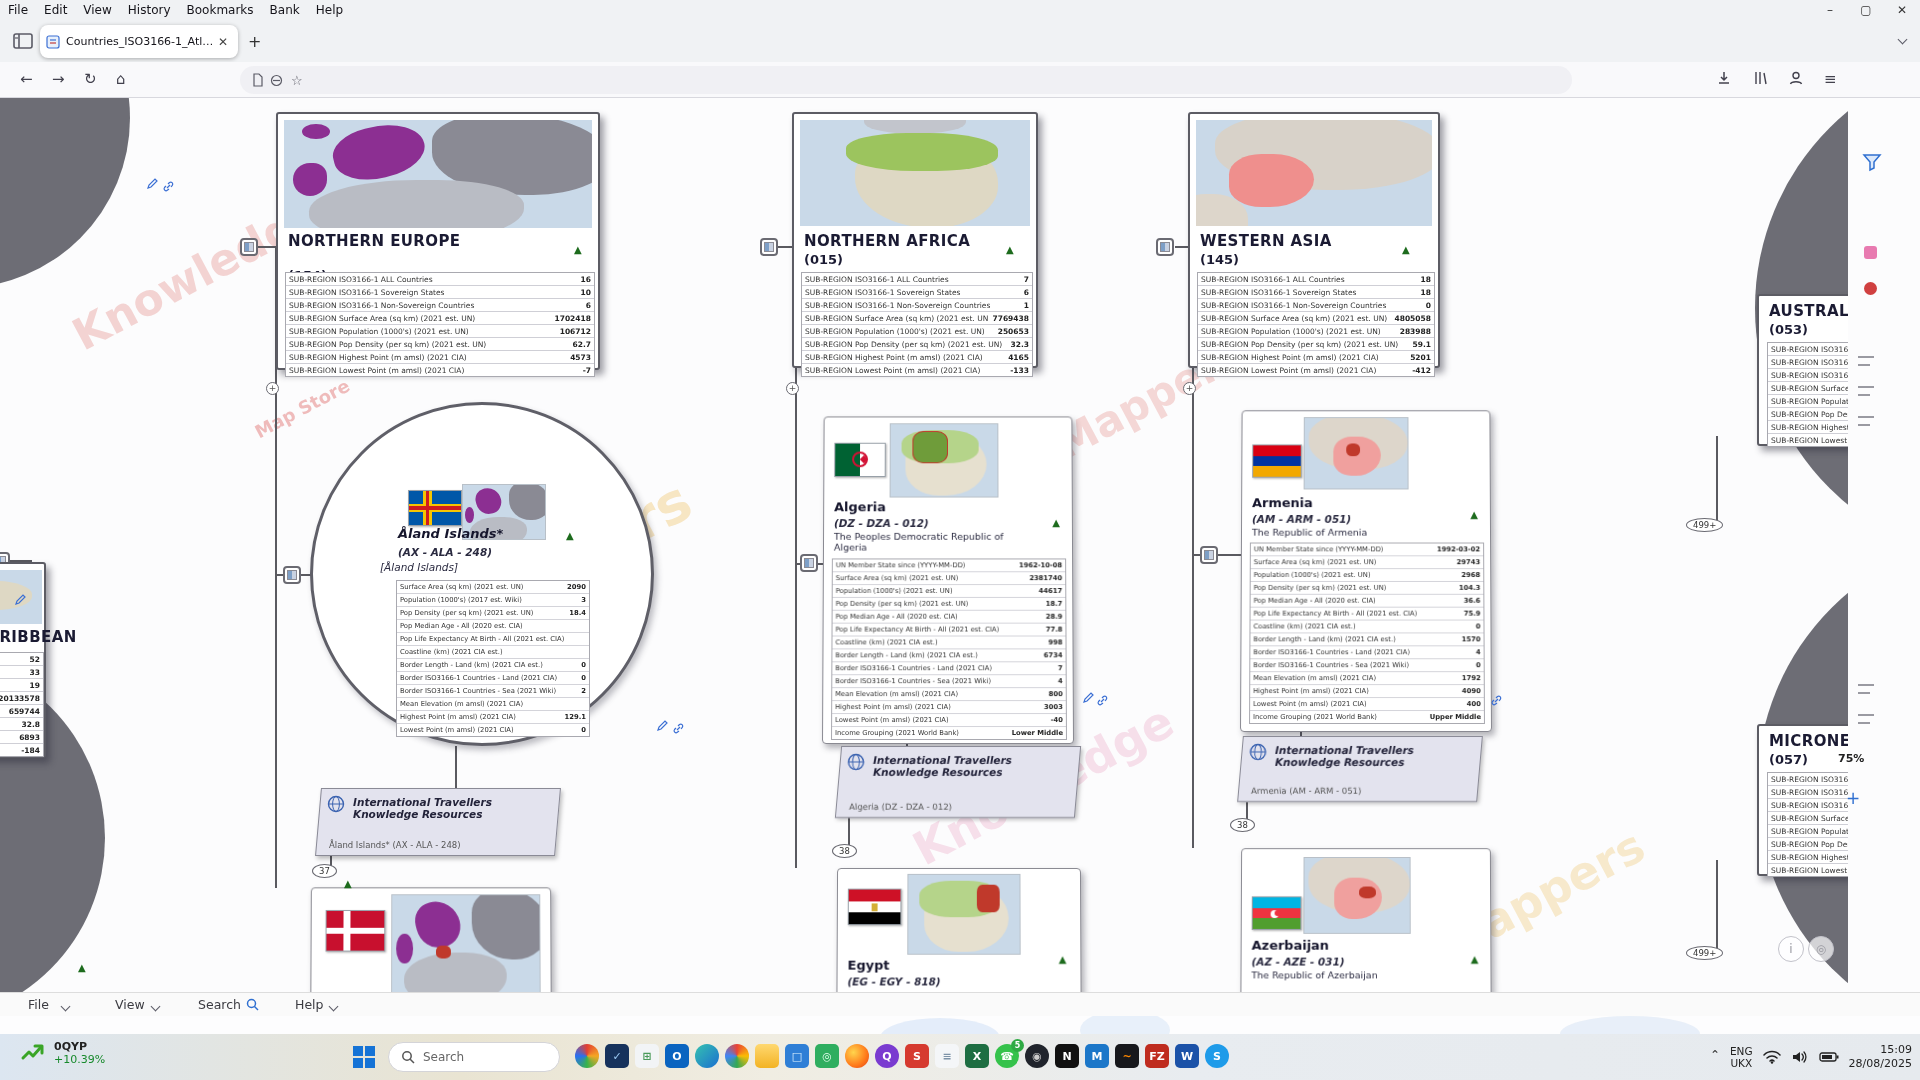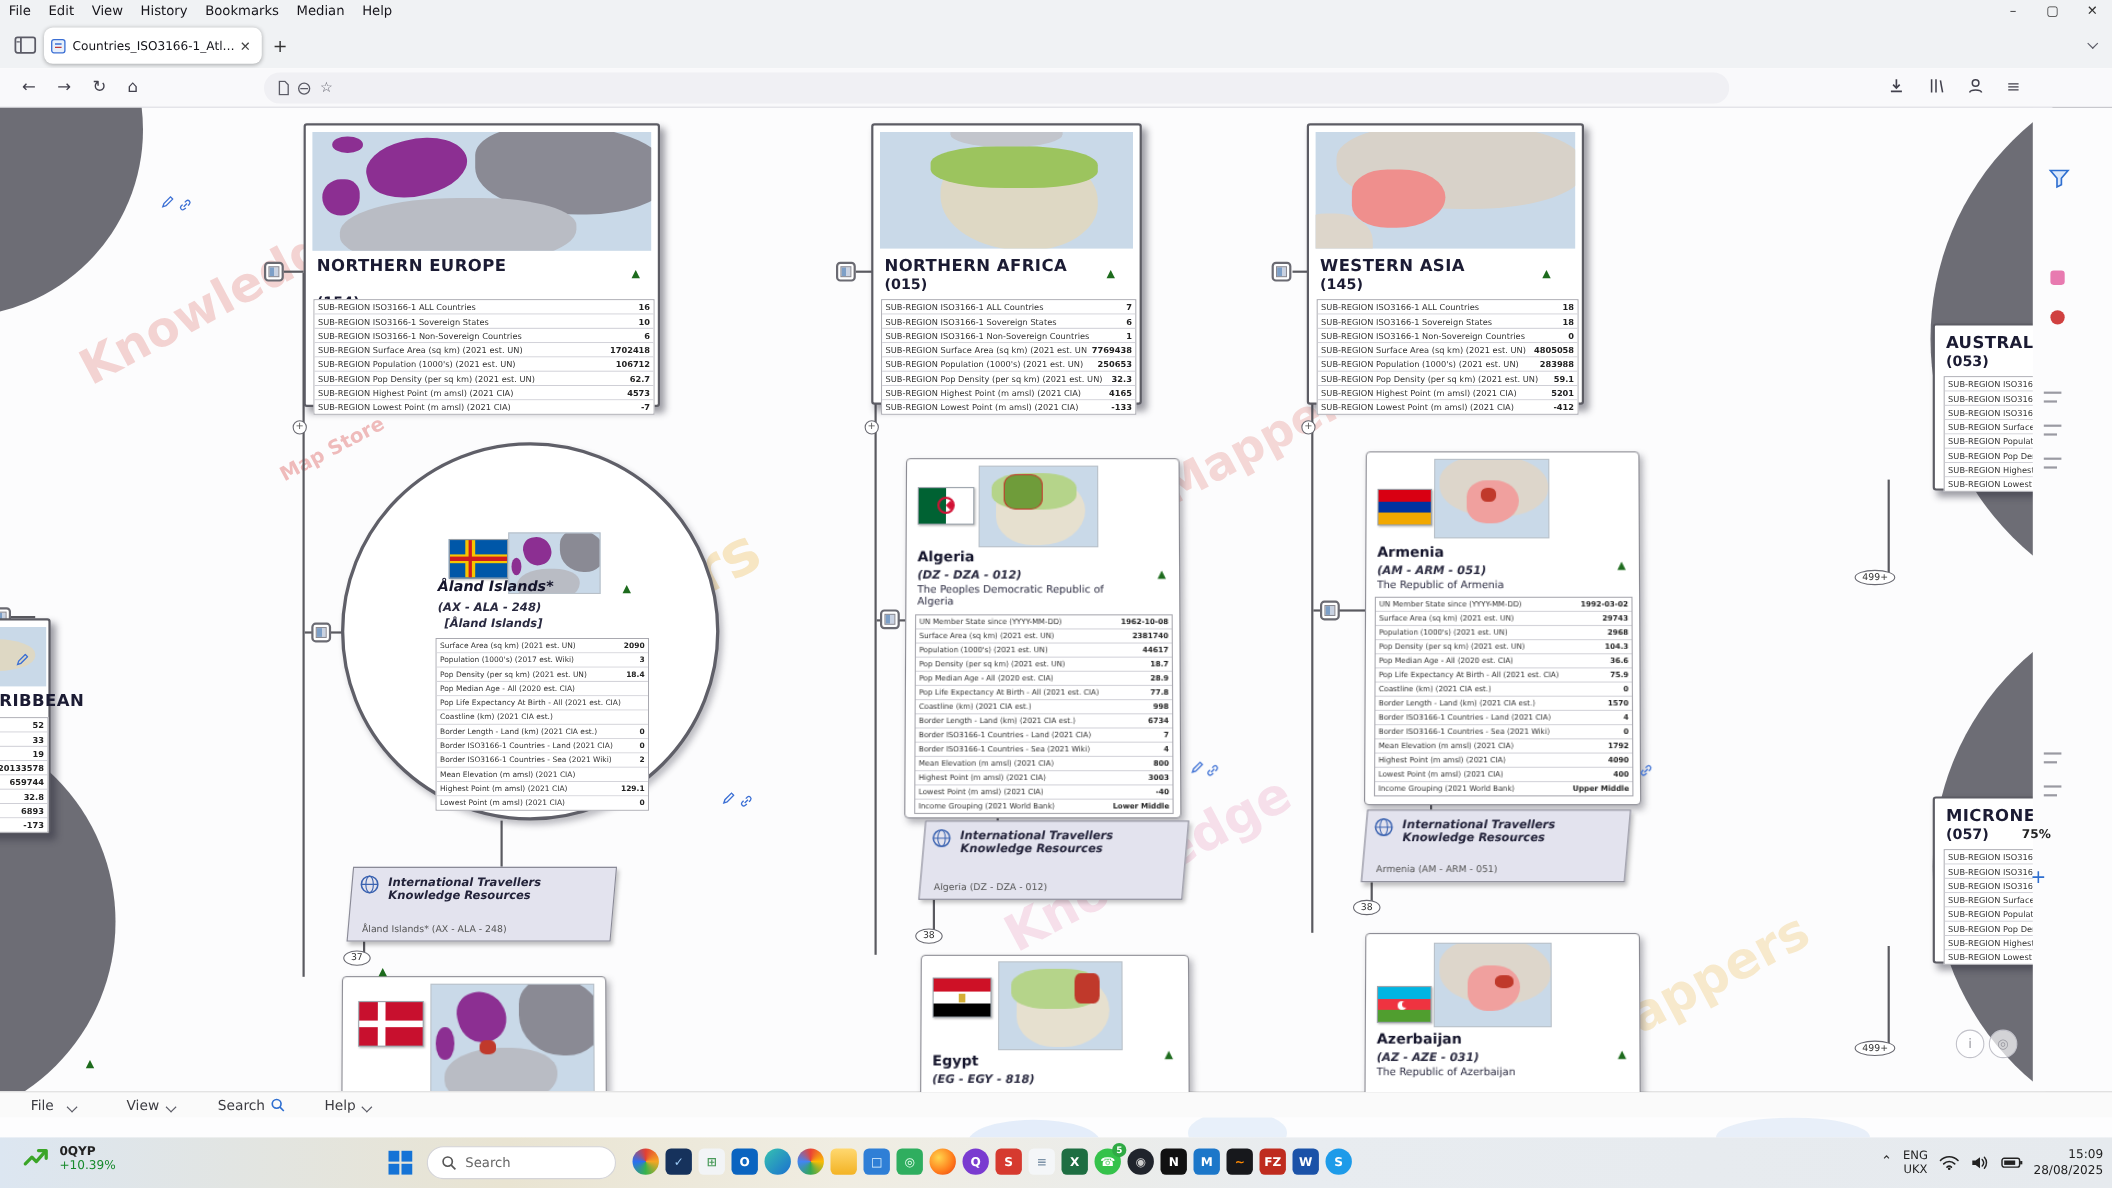--- a/index.html
+++ b/index.html
@@ -106,21 +106,21 @@
 <body>
 
 <div id="titlebar">
   <div style="display:flex;">
 
   <span class="menu-item">File</span>
       <span class="menu-item">Edit</span>
       <span class="menu-item">View</span>
       <span class="menu-item">History</span>
       <span class="menu-item">Bookmarks</span>
-      <span class="menu-item">Median</span>
+      <span class="menu-item">Bank</span>
       <span class="menu-item">Help</span>
     </div>
 </div>
 <div id="winbtns">
   <span>–</span>
   <span>▢</span>
   <span>✕</span>
 </div>
 
 <div id="tabbar">
@@ -501,42 +501,42 @@
         <div class="tr">
           <span class="tl"></span>
           <span class="tv">32.8</span>
         </div>
         <div class="tr">
           <span class="tl"></span>
           <span class="tv">6893</span>
         </div>
         <div class="tr">
           <span class="tl"></span>
-          <span class="tv">-173</span>
+          <span class="tv">-184</span>
         </div>
       </div>
   </div>
   <span class="rtitle" style="left:-24px;top:530px;">CARIBBEAN</span>
 
   <div style="position:absolute;left:310px;top:304px;width:344px;height:344px;border:3px solid #5f5f68;border-radius:50%;background:#fff;box-sizing:border-box;box-shadow:3px 4px 6px rgba(40,40,55,.3);"></div>
   <div class="flag" style="left:408px;top:392px;width:52px;height:34px;background:#0057a8;">
     <div class="abs" style="left:0;right:0;top:38%;height:24%;background:#f6c500;"></div>
     <div class="abs" style="top:0;bottom:0;left:27%;width:17%;background:#f6c500;"></div>
     <div class="abs" style="left:0;right:0;top:45%;height:10%;background:#d01c1f;"></div>
     <div class="abs" style="top:0;bottom:0;left:32%;width:7%;background:#d01c1f;"></div>
   </div>
   <div class="cmap" style="left:462px;top:386px;width:82px;height:54px;">
     <div class="blob" style="left:16%;top:6%;width:30%;height:48%;background:#8c2f92;border-radius:45% 60% 50% 55%;transform:rotate(-14deg);"></div>
     <div class="blob" style="left:3%;top:40%;width:11%;height:30%;background:#8c2f92;border-radius:50%;"></div>
     <div class="blob" style="right:-6%;top:-6%;width:50%;height:70%;background:#8a8a94;border-radius:35% 60% 45% 55%;"></div>
     <div class="blob" style="left:8%;bottom:-14%;width:70%;height:55%;background:#b9bcc4;border-radius:50% 40% 55% 45%;"></div>
   </div>
   <span class="ctitle" style="left:398px;top:428px;font-style:italic;">Åland Islands*</span>
   <span class="ccode" style="left:398px;top:448px;">(AX - ALA - 248)</span>
-  <span class="ccode" style="left:404px;top:463px;font-weight:700;">[Åland Islands]</span>
+  <span class="ccode" style="left:380px;top:463px;font-weight:400;">[Åland Islands]</span>
   <span class="tri" style="left:566px;top:432px;">▲</span>
   <div class="ctable" style="left:396px;top:482px;width:192px;">
 
   <div class="tr">
         <span class="tl">Surface Area (sq km) (2021 est. UN)</span>
         <span class="tv">2090</span>
       </div>
       <div class="tr">
         <span class="tl">Population (1000's) (2017 est. Wiki)</span>
         <span class="tv">3</span>

